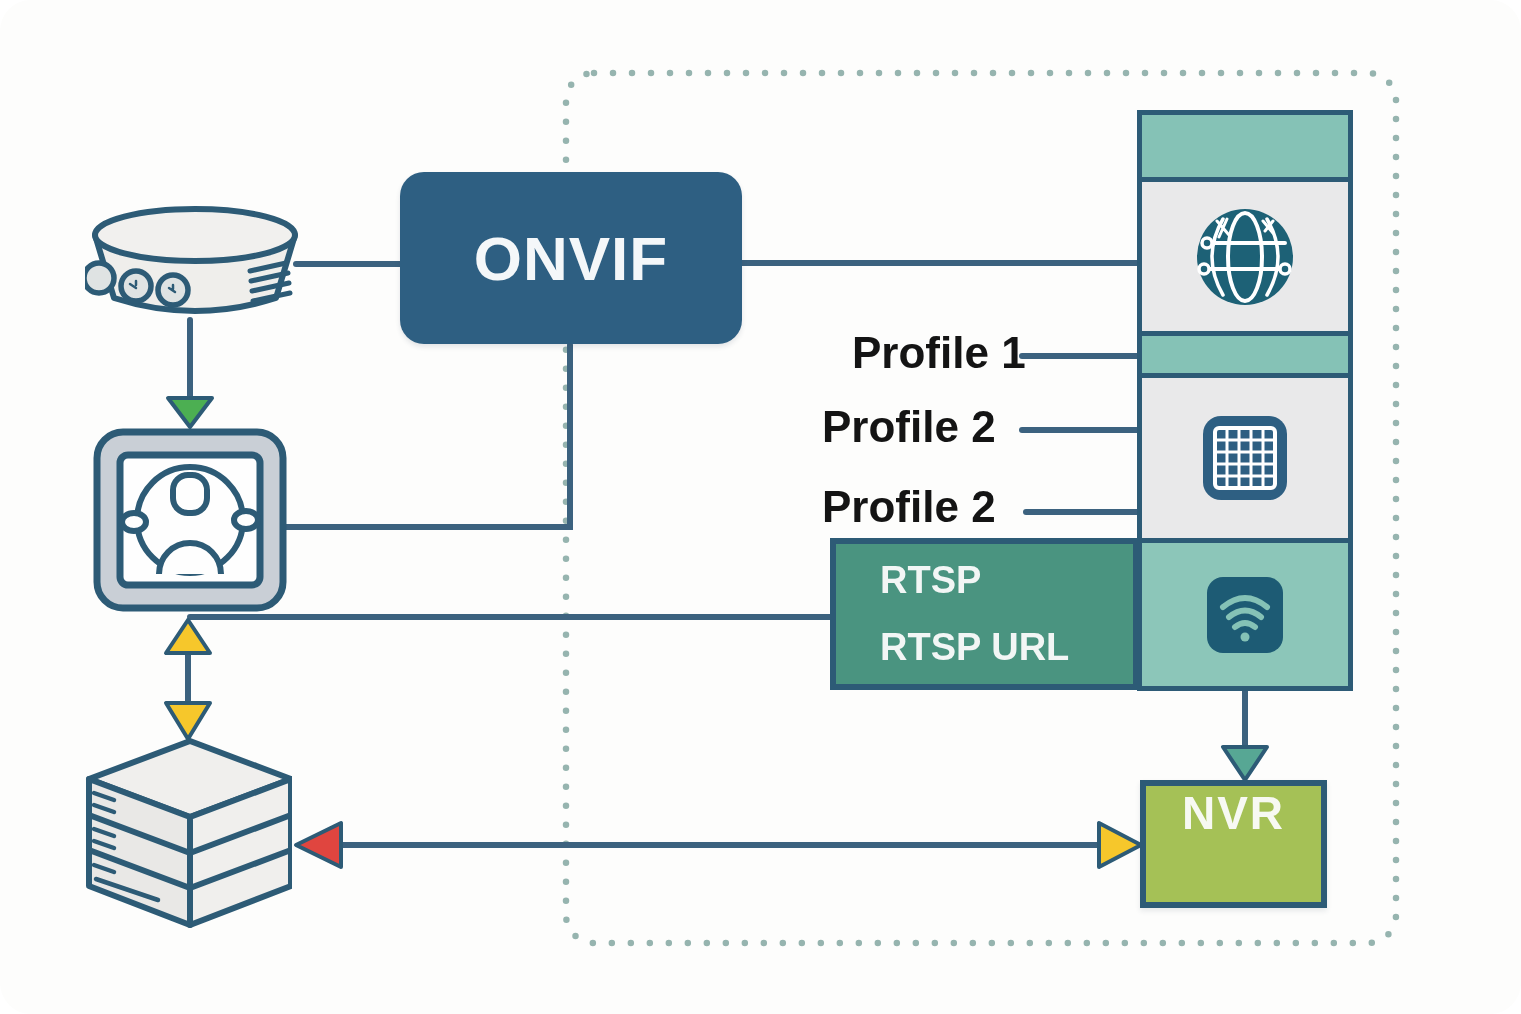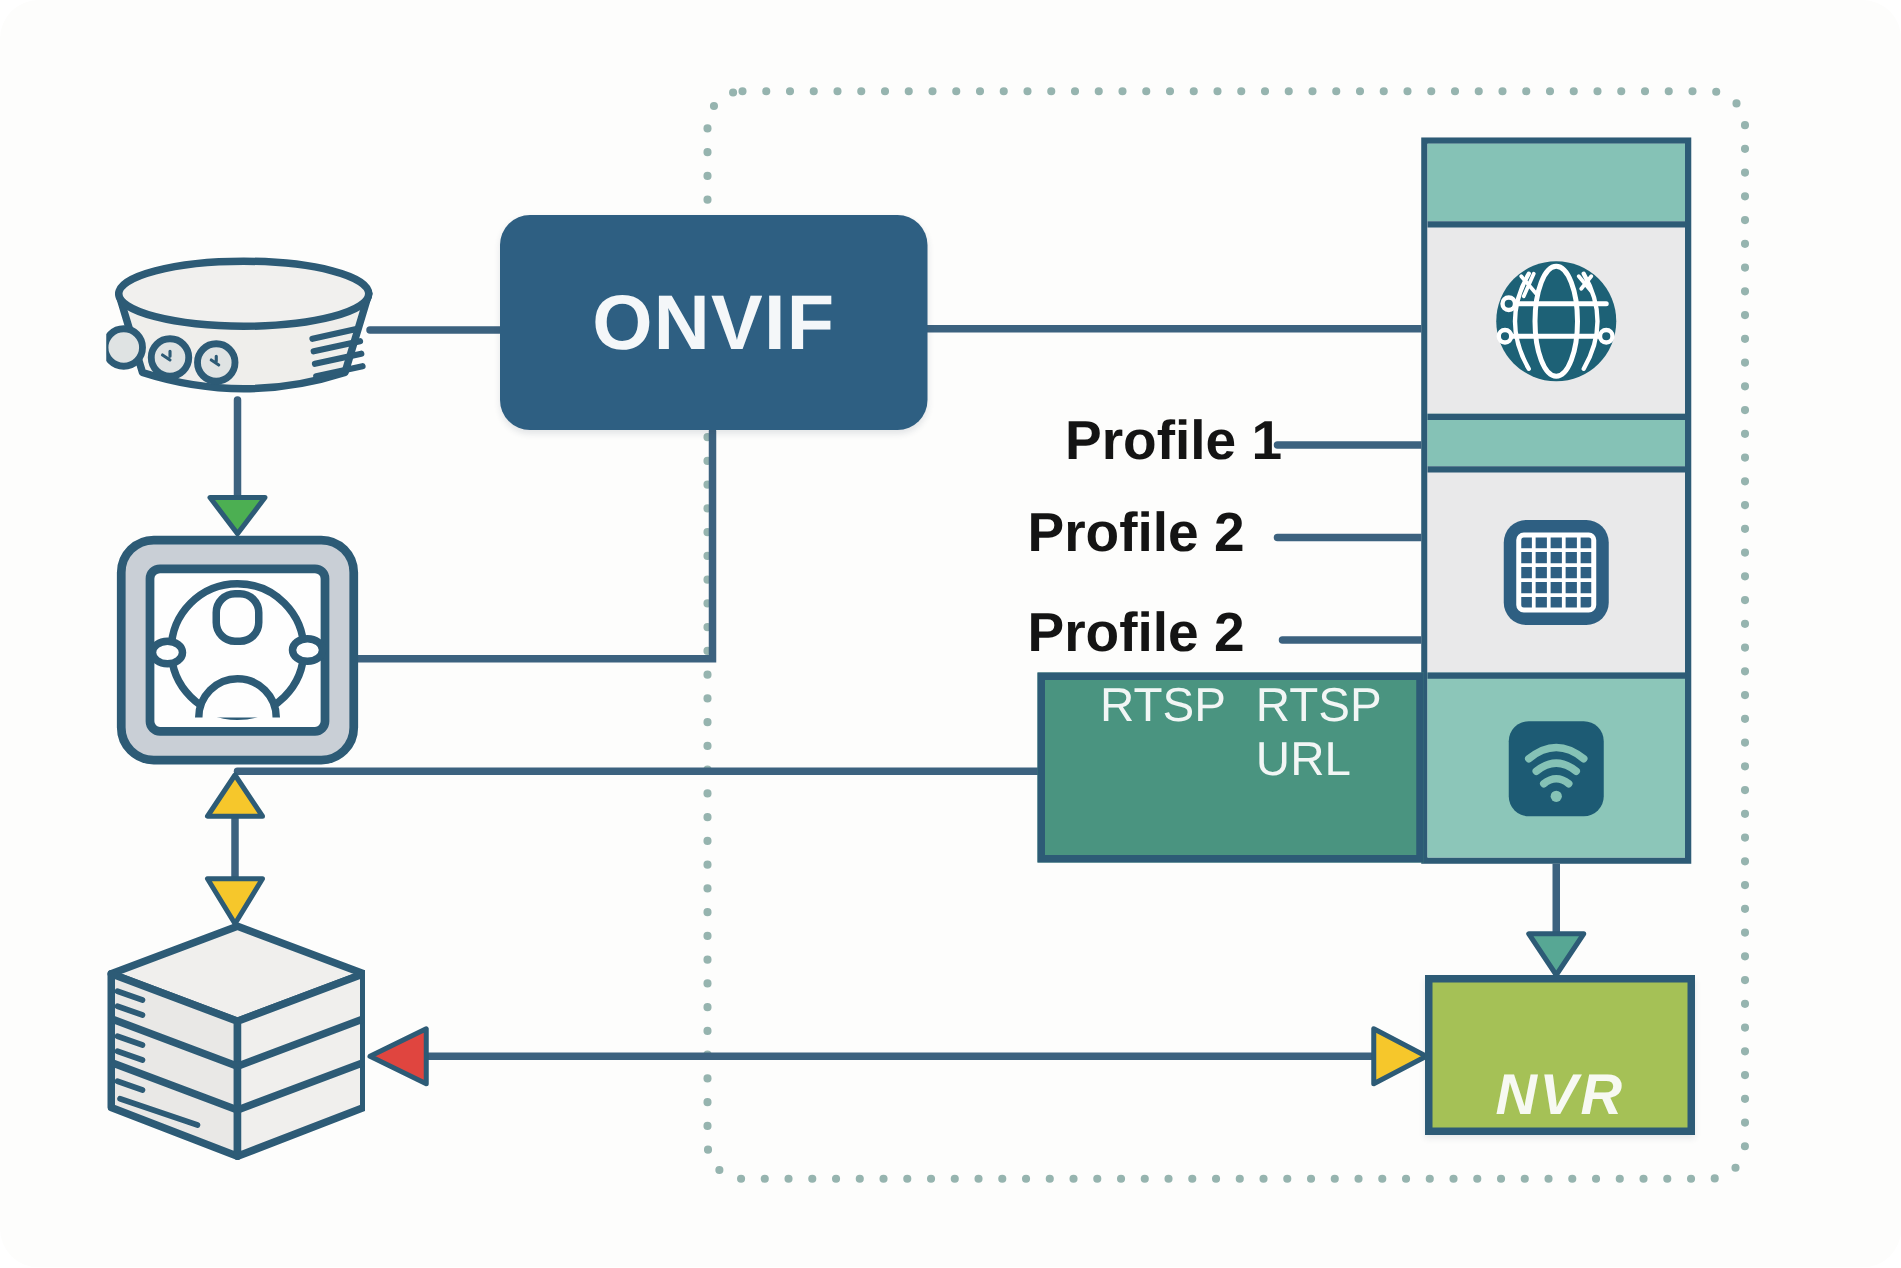--- a/index.html
+++ b/index.html
@@ -35,29 +35,28 @@
   }
   .col-seg{box-sizing:border-box;display:flex;align-items:center;justify-content:center;}
   .col-seg + .col-seg{border-top:5px solid var(--navy);}
   .seg-teal{background:var(--teal-band);}
   .seg-teal2{background:var(--teal-band2);}
   .seg-gray{background:var(--gray-seg);}
   .s1{height:62px;} .s2{height:154px;} .s3{height:42px;} .s4{height:165px;} .s5{height:148px;}
   .rtsp-box{
     left:830px;top:538px;width:309px;height:152px;background:var(--rtsp-green);
     border:6px solid var(--navy);z-index:3;color:#f2f6f5;
-    display:flex;flex-direction:row;justify-content:center;gap:24px;
-    padding-left:44px;font-size:38px;font-weight:400;
+    display:flex;flex-direction:column;justify-content:center;gap:24px;
+    padding-left:44px;font-size:38px;font-weight:700;
   }
   .nvr-box{
-    left:1140px;top:780px;width:216px;height:128px;background:var(--nvr-green);
-    border:6px solid var(--navy);display:flex;align-items:flex-end;justify-content:center;
+    left:1140px;top:780px;width:187px;height:128px;background:var(--nvr-green);
+    border:6px solid var(--navy);display:flex;align-items:flex-start;justify-content:center;
     color:#f7f9f2;font-size:46px;font-weight:700;letter-spacing:2px;
     box-shadow:0 3px 5px rgba(40,60,80,.10);
-    font-style:italic;
   }
   .conn{stroke:var(--line);stroke-width:6;fill:none;stroke-linecap:round;}
   .arrowhead{stroke:var(--navy);stroke-width:4;stroke-linejoin:round;}
 </style>
 </head>
 <body>
 
 <div class="canvas">
 
   <svg class="overlay" width="1521" height="1014" viewBox="0 0 1521 1014">

